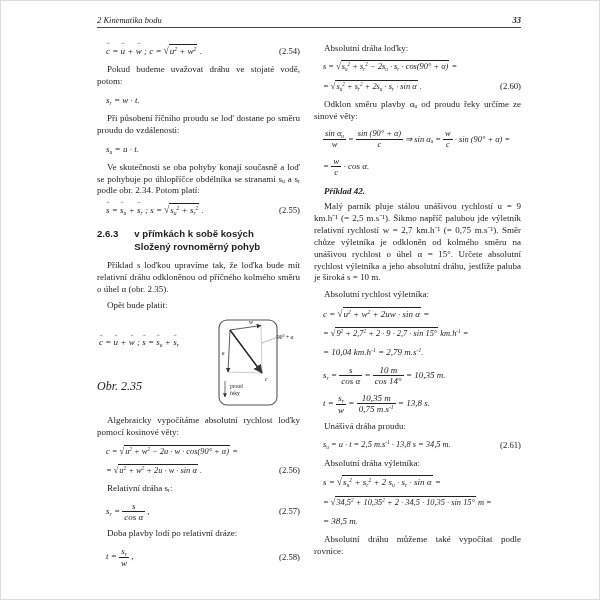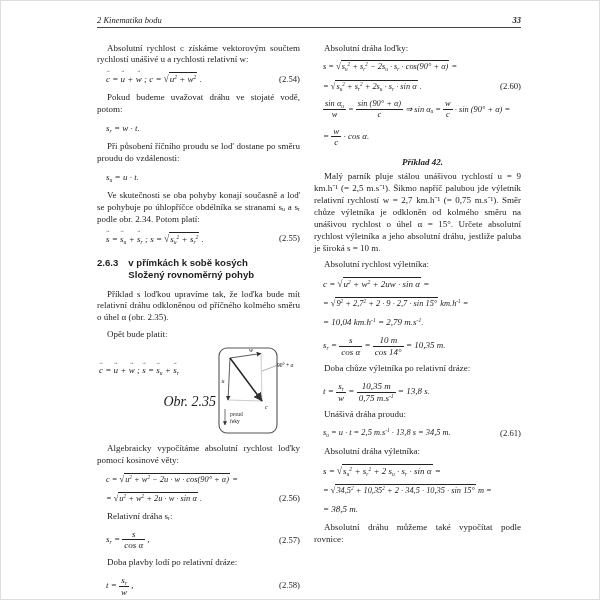--- a/index.html
+++ b/index.html
@@ -26,46 +26,45 @@
   .rad{display:inline-block;transform:scaleY(1.12);}
   .sqb{display:inline-block;border-top:1px solid #222;padding:0 1px;}
   .frac{display:inline-block;vertical-align:middle;text-align:center;line-height:1.15;}
   .frac .num{display:block;border-bottom:1px solid #222;padding:0 2px;}
   .frac .den{display:block;padding:0 2px;}
   .vec{position:relative;display:inline-block;}
   .varrow{position:absolute;top:-0.78em;left:50%;transform:translateX(-50%);
           font-size:0.55em;font-style:normal;line-height:1;}
   
   .h3{font-family:"Liberation Sans",sans-serif;font-weight:bold;font-size:9.6px;
-      margin:11px 0 7px;display:flex;gap:10px;text-align:left;line-height:1.3;}
-  .exhead{font-weight:bold;font-style:italic;margin:9px 0 3px;text-align:center;}
+      margin:11px 0 7px;display:flex;gap:16px;text-align:left;line-height:1.3;}
+  .exhead{font-weight:bold;font-style:italic;margin:9px 0 3px;text-align:left;}
   
   .figrow{display:flex;margin:4px 0 6px;align-items:flex-start;}
   .figleft{flex:1;display:flex;flex-direction:column;}
   .figleft .math{font-style:italic;margin:20px 0 0 2px;white-space:nowrap;}
-  .caption{font-style:italic;text-align:right;margin-top:16px;font-size:14px;}
+  .caption{font-style:italic;text-align:left;margin-top:30px;font-size:12px;}
   svg.fig{flex:0 0 auto;}
   svg text{font-family:"Liberation Serif",serif;fill:#222;}
   .flabel{font-style:italic;font-size:6px;}
   .fsmall{font-size:5.5px;}
 </style>
 </head>
 <body>
 
 <div class="page">
 
   <div class="pghead">
     <span>2 Kinematika bodu</span>
     <span class="pgnum">33</span>
   </div>
 
   <div class="cols">
 
     <div class="col">
-      <p class="para">Absolutní rychlost c získáme vektorovým součtem rychlostí unášivé u a rychlosti relativní w:</p>
       <div class="eqline">
         <span class="math"><span class="vec">c<span class="varrow">→</span></span> = <span class="vec">u<span class="varrow">→</span></span> + <span class="vec">w<span class="varrow">→</span></span> ;   c = <span class="sqrt"><span class="rad">√</span><span class="sqb">u<sup>2</sup> + w<sup>2</sup></span></span> .</span>
         <span class="eqnum">(2.54)</span>
       </div>
       <p class="para">Pokud budeme uvažovat dráhu ve stojaté vodě, potom:</p>
       <div class="eqline">
         <span class="math">s<sub>r</sub> = w · t.</span>
       </div>
       <p class="para">Při působení říčního proudu se loď dostane po směru proudu do vzdálenosti:</p>
       <div class="eqline">
@@ -137,20 +136,21 @@
 
     <div class="col col-r">
       <p class="para">Absolutní dráha loďky:</p>
       <div class="eqline tight">
         <span class="math">s = <span class="sqrt"><span class="rad">√</span><span class="sqb">s<sub>u</sub><sup>2</sup> + s<sub>r</sub><sup>2</sup> − 2s<sub>u</sub> · s<sub>r</sub> · cos(90° + α)</span></span> =</span>
       </div>
       <div class="eqline tight">
         <span class="math">= <span class="sqrt"><span class="rad">√</span><span class="sqb">s<sub>u</sub><sup>2</sup> + s<sub>r</sub><sup>2</sup> + 2s<sub>u</sub> · s<sub>r</sub> · sin α</span></span> .</span>
         <span class="eqnum">(2.60)</span>
       </div>
+      <p class="para">Odklon směru plavby αᵤ od proudu řeky určíme ze sinové věty:</p>
       <div class="eqline tight">
         <span class="math"><span class="frac"><span class="num">sin α<sub>u</sub></span><span class="den">w</span></span> = <span class="frac"><span class="num">sin (90° + α)</span><span class="den">c</span></span>   ⇒   sin α<sub>u</sub> = <span class="frac"><span class="num">w</span><span class="den">c</span></span> · sin (90° + α) =</span>
       </div>
       <div class="eqline">
         <span class="math">= <span class="frac"><span class="num">w</span><span class="den">c</span></span> · cos α.</span>
       </div>
       <p class="para exhead">Příklad 42.</p>
       <p class="para" style="margin-top:0">Malý parník pluje stálou unášivou rychlostí u = 9 km.h⁻¹ (= 2,5 m.s⁻¹). Šikmo napříč palubou jde výletník relativní rychlostí w = 2,7 km.h⁻¹ (= 0,75 m.s⁻¹). Směr chůze výletníka je odkloněn od kolmého směru na unášivou rychlost o úhel α = 15°. Určete absolutní rychlost výletníka a jeho absolutní dráhu, jestliže paluba je široká s = 10 m.</p>
       <p class="para" style="margin-top:0">Absolutní rychlost výletníka:</p>
       <div class="eqline">
@@ -158,21 +158,20 @@
       </div>
       <div class="eqline tight">
         <span class="math">= <span class="sqrt"><span class="rad">√</span><span class="sqb">9<sup>2</sup> + 2,7<sup>2</sup> + 2 · 9 · 2,7 · sin 15°</span></span> km.h<sup>-1</sup> =</span>
       </div>
       <div class="eqline">
         <span class="math">= 10,04 km.h<sup>-1</sup> = 2,79 m.s<sup>-1</sup>.</span>
       </div>
       <div class="eqline">
         <span class="math">s<sub>r</sub> = <span class="frac"><span class="num">s</span><span class="den">cos α</span></span> = <span class="frac"><span class="num">10 m</span><span class="den">cos 14°</span></span> = 10,35 m.</span>
       </div>
-      <p class="para">Doba chůze výletníka po relativní dráze:</p>
       <div class="eqline">
         <span class="math">t = <span class="frac"><span class="num">s<sub>r</sub></span><span class="den">w</span></span> = <span class="frac"><span class="num">10,35 m</span><span class="den">0,75 m.s<sup>-1</sup></span></span> = 13,8 s.</span>
       </div>
       <p class="para">Unášivá dráha proudu:</p>
       <div class="eqline tight">
         <span class="math">s<sub>u</sub> = u · t = 2,5 m.s<sup>-1</sup> · 13,8 s = 34,5 m.</span>
         <span class="eqnum">(2.61)</span>
       </div>
       <p class="para">Absolutní dráha výletníka:</p>
       <div class="eqline">

